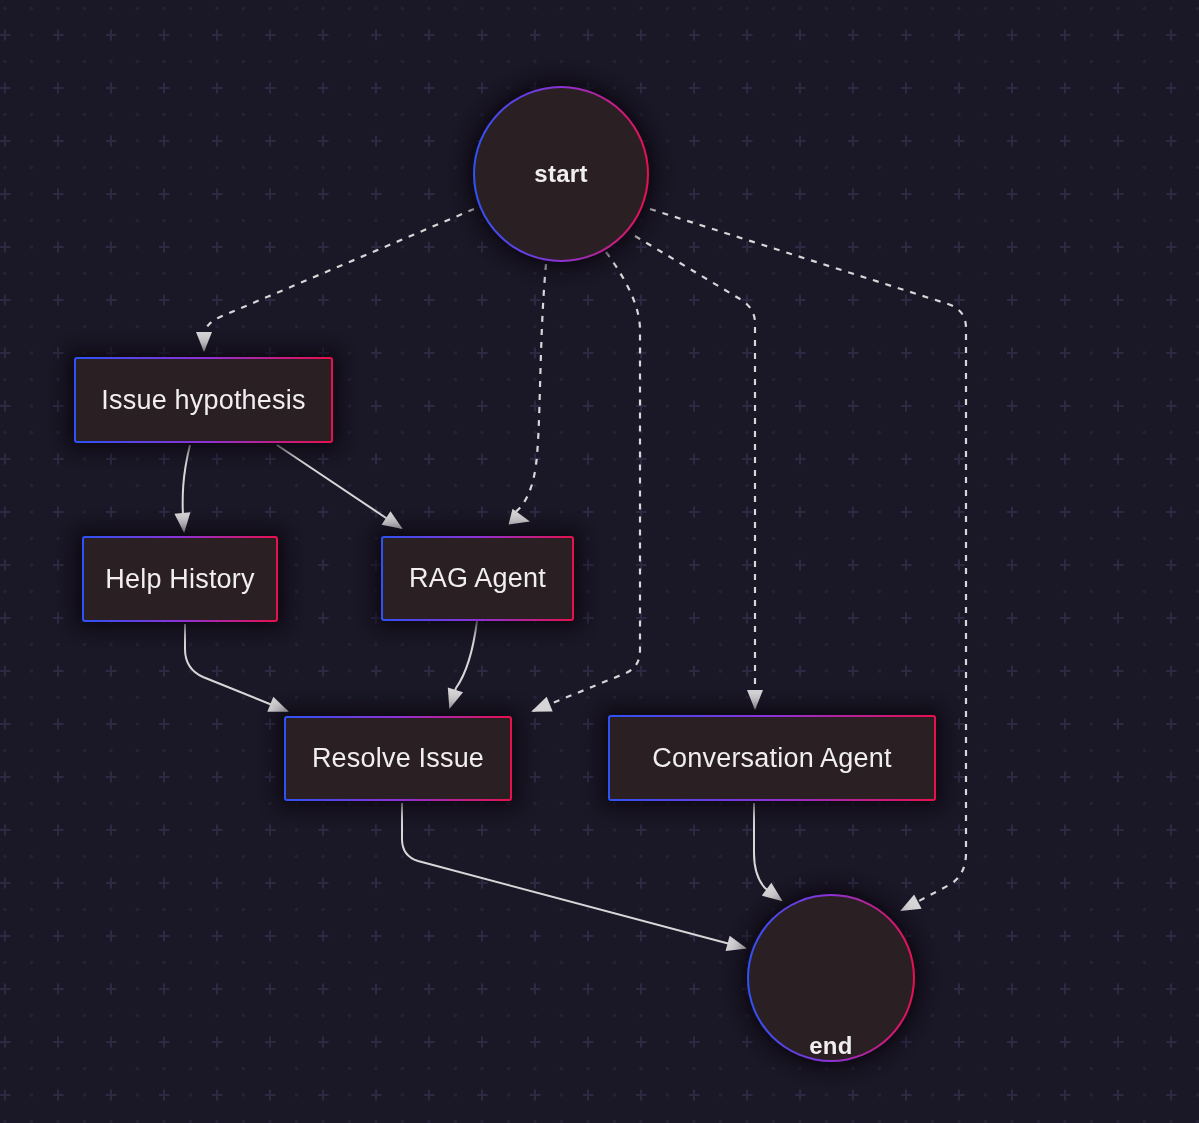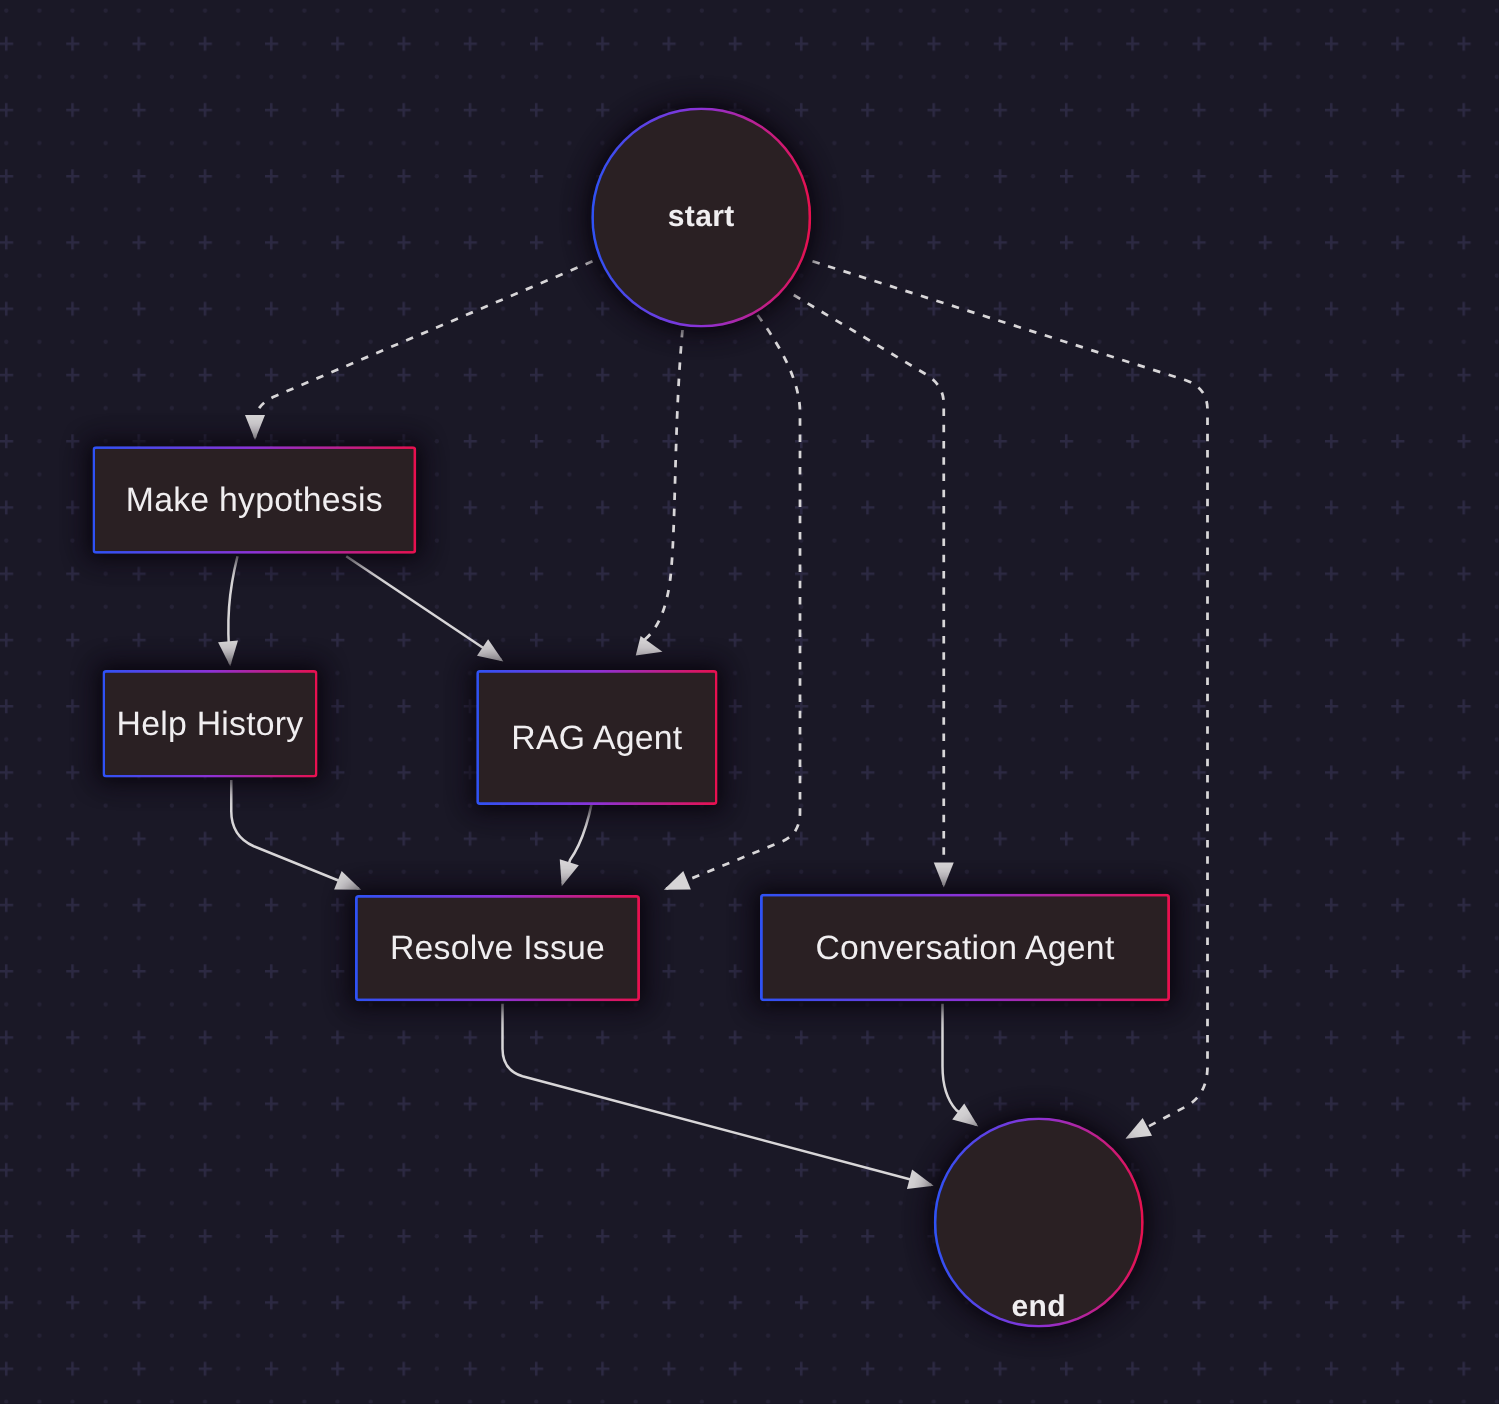--- a/index.html
+++ b/index.html
@@ -101,26 +101,26 @@
         <path d="M 477 621 Q 471 667 456 688 L 450 707" class="edge solid" marker-end="url(#arrow)"></path>
         <path d="M 402 803 L 402 839 Q 402 856 418 861 L 745 948" class="edge solid" marker-end="url(#arrow)"></path>
         <path d="M 754 803 L 754 853 Q 754 876 765 888 L 781 900" class="edge solid" marker-end="url(#arrow)"></path>
       </g>
   </svg>
   <div id="node-layer">
       <div class="node circle" style="left: 473px; top: 86px; width: 176px; height: 176px;">
         <span class="label">start</span>
       </div>
       <div class="node rect" style="left: 74px; top: 357px; width: 259px; height: 86px;">
-        <span class="label">Make hypothesis</span>
+        <span class="label">Issue hypothesis</span>
       </div>
-      <div class="node rect" style="left: 82px; top: 536px; width: 172px; height: 86px;">
+      <div class="node rect" style="left: 82px; top: 536px; width: 196px; height: 86px;">
         <span class="label">Help History</span>
       </div>
-      <div class="node rect" style="left: 381px; top: 536px; width: 193px; height: 108px;">
+      <div class="node rect" style="left: 381px; top: 536px; width: 193px; height: 85px;">
         <span class="label">RAG Agent</span>
       </div>
       <div class="node rect" style="left: 284px; top: 716px; width: 228px; height: 85px;">
         <span class="label">Resolve Issue</span>
       </div>
       <div class="node rect" style="left: 608px; top: 715px; width: 328px; height: 86px;">
         <span class="label">Conversation Agent</span>
       </div>
       <div class="node circle" style="left: 747px; top: 894px; width: 168px; height: 168px; align-items: flex-end;">
         <span class="label">end</span>

